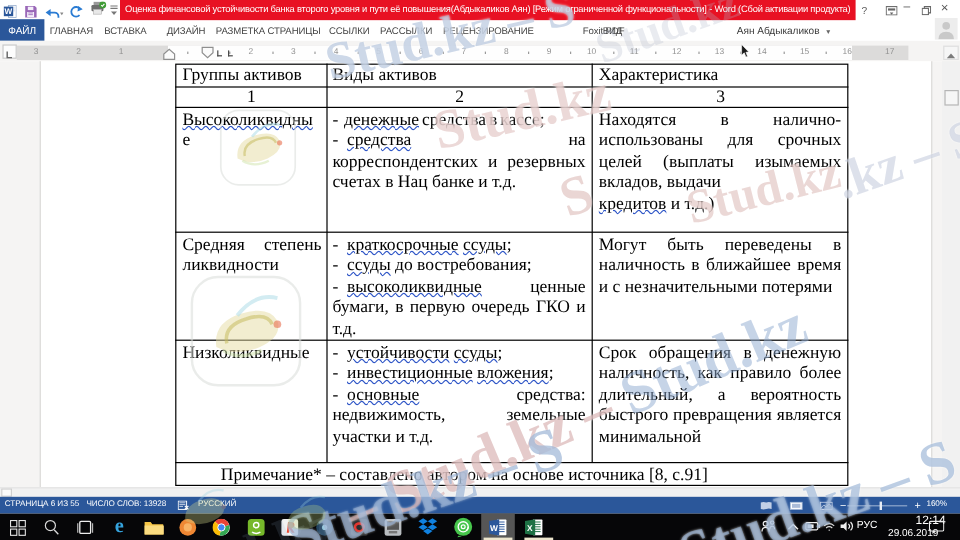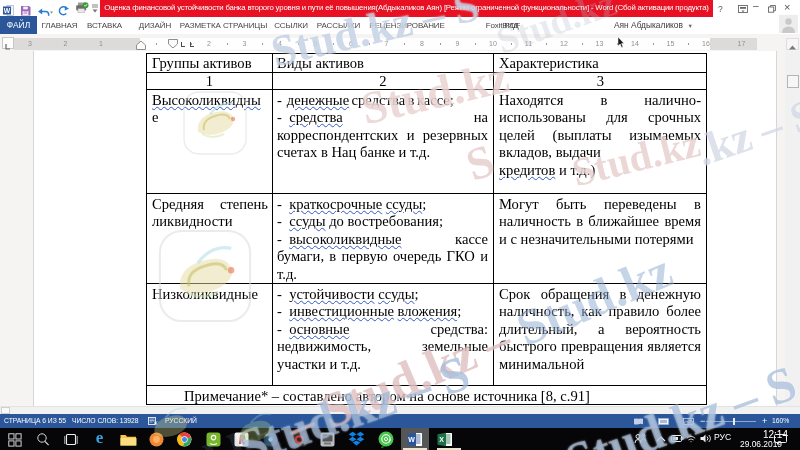--- a/index.html
+++ b/index.html
@@ -199,21 +199,21 @@
       <span>Средняя</span>
       <span>степень</span>
     </div>
 <div>ликвидности</div>
 </div>
 <div class="a doc" style="left:277px;top:195.5px;width:211px">
 <div>-&nbsp; <span class="ub">краткосрочные</span> <span class="ub">ссуды</span>;</div>
 <div>-&nbsp; <span class="ub">ссуды</span> до востребования;</div>
 <div class="fx">
       <span>-&nbsp; <span class="ub">высоколиквидные</span></span>
-      <span>кассе</span>
+      <span>ценные</span>
     </div>
 <div class="j">бумаги, в первую очередь ГКО и</div>
 <div>т.д.</div>
 </div>
 <div class="a doc" style="left:499px;top:195.5px;width:202px">
 <div class="j">Могут быть переведены в</div>
 <div class="j">наличность в ближайшее время</div>
 <div>и с незначительными потерями</div>
 </div>
 

